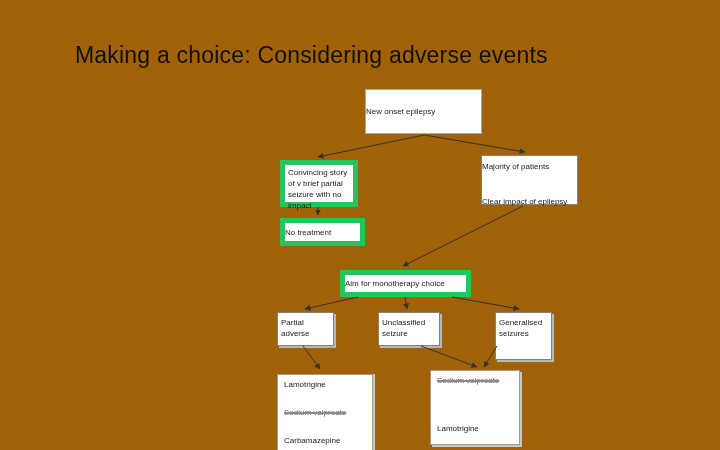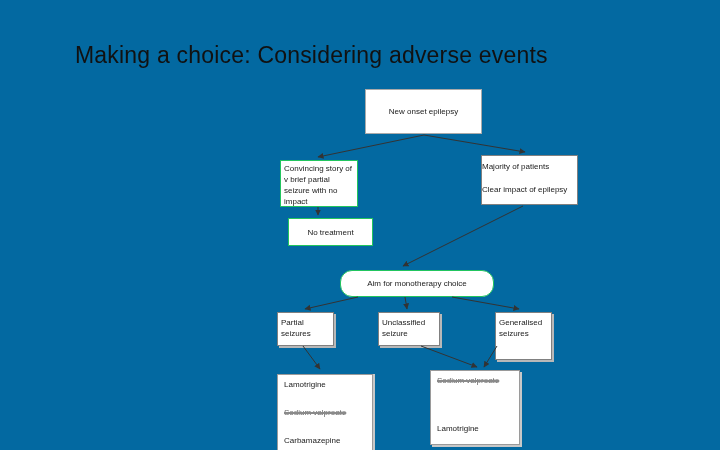--- a/index.html
+++ b/index.html
@@ -8,21 +8,21 @@
     background: #ffffff;
     width: 720px;
     height: 450px;
     overflow: hidden;
     font-family: "Liberation Sans", sans-serif;
   }
   .slide {
     position: relative;
     width: 720px;
     height: 450px;
-    background: #0369a1;
+    background: #a16207;
   }
   .slide-title {
     position: absolute;
     left: 75px;
     top: 42px;
     font-size: 23px;
     color: #111111;
     letter-spacing: 0.2px;
     white-space: nowrap;
   }
@@ -30,34 +30,33 @@
     position: absolute;
     background: #ffffff;
     color: #1a1a1a;
     font-size: 8px;
     line-height: 11px;
     box-sizing: border-box;
   }
   .node.centered {
     display: flex;
     align-items: center;
-    justify-content: center;
     text-align: center;
   }
   .b-light  { border: 1px solid #aaaaaa; }
   .b-med    { border: 1px solid #808080; }
-  .b-dark   { border: 1px solid #22c55e; }
+  .b-dark   { border: 5px solid #22c55e; }
   .shadowed { box-shadow: 2px 2px 0 #b8b8b8; }
 
   #node-new-onset     { left: 365px; top: 89px;  width: 117px; height: 45px; }
   #node-convincing    { left: 280px; top: 160px; width: 78px;  height: 47px; padding: 2px 3px; }
   #node-majority      { left: 481px; top: 155px; width: 97px;  height: 50px; padding: 5px 0; }
-  #node-majority .line2 { display: block; margin-top: 12px; }
-  #node-no-treatment  { left: 280px; top: 218px; width: 85px;  height: 28px; margin-left: 8px; }
-  #node-aim           { left: 340px; top: 270px; width: 154px; height: 27px; border-radius: 12px; }
+  #node-majority .line2 { display: block; margin-top: 24px; }
+  #node-no-treatment  { left: 280px; top: 218px; width: 85px;  height: 28px; }
+  #node-aim           { left: 340px; top: 270px; width: 131px; height: 27px; }
   #node-partial       { left: 277px; top: 312px; width: 57px;  height: 34px; padding: 4px 3px; }
   #node-unclassified  { left: 378px; top: 312px; width: 62px;  height: 34px; padding: 4px 3px; }
   #node-generalised   { left: 495px; top: 312px; width: 57px;  height: 48px; padding: 4px 3px; }
 
   .drug-box {
     position: absolute;
     background: #ffffff;
     box-sizing: border-box;
     padding: 5px 6px;
     display: flex;
@@ -124,21 +123,21 @@
 
   <div class="node centered b-dark" id="node-no-treatment">
     <span>No treatment</span>
   </div>
 
   <div class="node centered b-dark" id="node-aim">
     <span>Aim for monotherapy choice</span>
   </div>
 
   <div class="node b-med shadowed" id="node-partial">
-    <span>Partial seizures</span>
+    <span>Partial adverse</span>
   </div>
 
   <div class="node b-med shadowed" id="node-unclassified">
     <span>Unclassified seizure</span>
   </div>
 
   <div class="node b-med shadowed" id="node-generalised">
     <span>Generalised seizures</span>
   </div>
 

